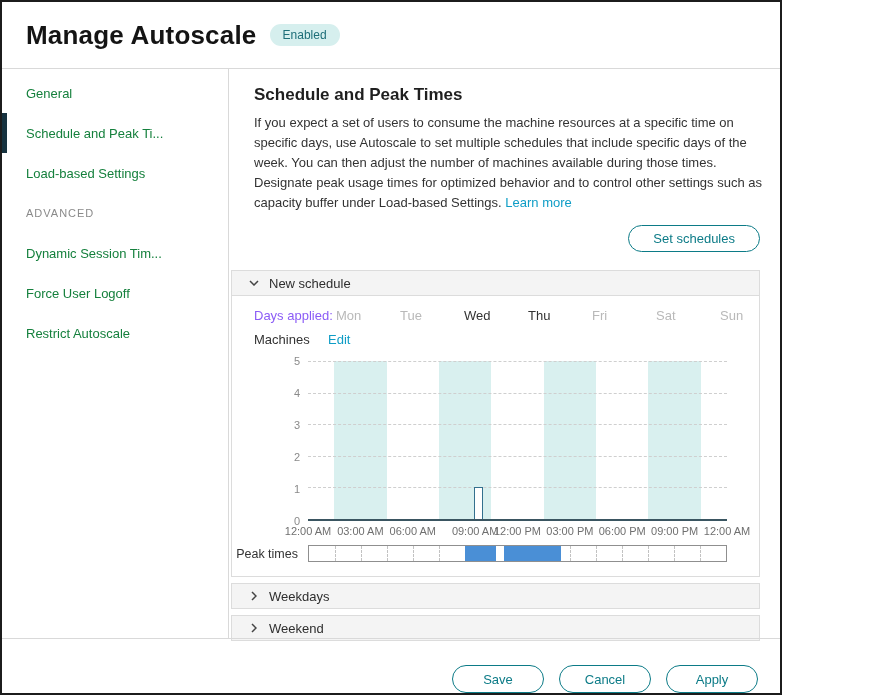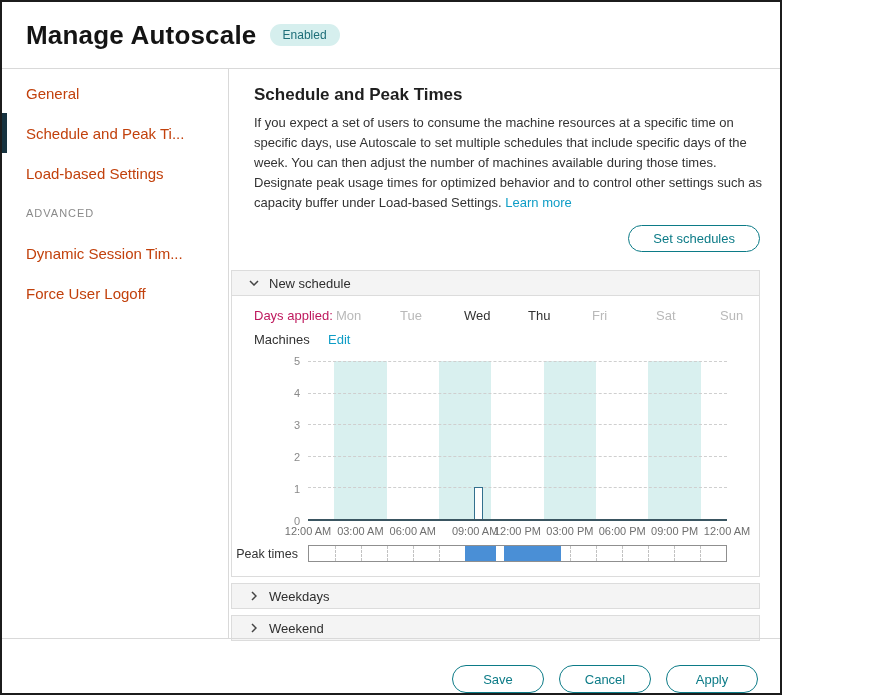--- a/index.html
+++ b/index.html
@@ -5,39 +5,39 @@
   * { margin:0; padding:0; box-sizing:border-box; }
   body { font-family:"Liberation Sans","DejaVu Sans",sans-serif; color:#333; background:#fff; }
   .window { width:782px; height:695px; border:2px solid #1c1c1c; background:#fff; display:flex; flex-direction:column; overflow:hidden; }
 
   .header { flex:0 0 67px; border-bottom:1px solid #d9d9d9; display:flex; align-items:center; padding:0 24px; gap:13px; }
   .title { font-size:26px; font-weight:600; color:#141414; letter-spacing:.2px; }
   .badge { background:#d6efee; color:#1d6e78; font-size:12px; padding:4px 13px; border-radius:12px; white-space:nowrap; }
 
   .body { flex:1; display:flex; min-height:0; }
   .sidebar { width:227px; flex:0 0 auto; border-right:1px solid #d9d9d9; padding-top:4px; }
-  .side-item { height:40px; display:flex; align-items:center; padding-left:24px; font-size:15px; color:#c2410c; cursor:pointer; }
+  .side-item { height:40px; display:flex; align-items:center; padding-left:24px; font-size:13px; color:#15803d; cursor:pointer; }
   .side-item.selected { border-left:5px solid #16323f; padding-left:19px; }
   .side-item.section { font-size:11px; color:#8a8a8a; letter-spacing:1px; cursor:default; }
 
   .main { flex:1; padding-top:16px; min-width:0; }
   .main-title { font-size:17px; font-weight:600; color:#1f1f1f; margin:0 20px 8px 25px; }
   .desc { font-size:13px; line-height:20px; color:#333; margin:0 18px 0 25px; }
   a.link { color:#0f9dc6; text-decoration:none; cursor:pointer; }
   .btn { background:#fff; border:1px solid #0c7b87; color:#0c7b87; font-size:13px; font-family:inherit; height:27px; padding:0 24px; border-radius:14px; cursor:pointer; }
   .set-row { display:flex; justify-content:flex-end; margin:12px 20px 0 0; }
 
   .accordions { margin:18px 20px 0 2px; }
   .accordion { margin-bottom:6px; }
   .acc-header { height:26px; background:#f4f4f4; border:1px solid #dcdcdc; display:flex; align-items:center; gap:10px; padding-left:17px; font-size:13px; color:#2e2e2e; cursor:pointer; }
   .chev { width:10px; display:flex; justify-content:center; align-items:center; }
   .acc-content { border:1px solid #dcdcdc; border-top:none; padding:12px 32px 14px 22px; background:#fff; }
 
   .days-grid { display:grid; grid-template-columns:82px repeat(7,64px); font-size:13px; align-items:center; }
-  .days-label { color:#be185d; }
+  .days-label { color:#8b5cf6; }
   .day { color:#b9b9b9; }
   .day.active { color:#333; }
 
   .machines-row { display:grid; grid-template-columns:74px auto; font-size:13px; margin-top:9px; align-items:center; justify-content:start; }
 
   .chart-grid { display:grid; grid-template-columns:54px 1fr; margin-top:14px; }
   .y-axis { position:relative; font-size:11px; color:#8a8a8a; }
   .y-tick { position:absolute; right:8px; transform:translateY(50%); line-height:1; }
   .plot { position:relative; height:160px; border-bottom:2px solid #3a5561; background:#fff; }
   .band { position:absolute; top:0; bottom:0; }
@@ -66,20 +66,21 @@
   </div>
 
   <div class="body">
     <div class="sidebar" id="sidebar-list">
         <div class="side-item">General</div>
         <div class="side-item selected">Schedule and Peak Ti...</div>
         <div class="side-item">Load-based Settings</div>
         <div class="side-item section">ADVANCED</div>
         <div class="side-item">Dynamic Session Tim...</div>
         <div class="side-item">Force User Logoff</div>
+        <div class="side-item">Restrict Autoscale</div>
       </div>
 
     <div class="main">
       <div class="main-title">Schedule and Peak Times</div>
       <div class="desc"><span>If you expect a set of users to consume the machine resources at a specific time on specific days, use Autoscale to set multiple schedules that include specific days of the week. You can then adjust the number of machines available during those times. Designate peak usage times for optimized behavior and to control other settings such as capacity buffer under Load-based Settings.</span>
         <a class="link">Learn more</a></div>
 
       <div class="set-row">
         <button class="btn">Set schedules</button>
       </div>

